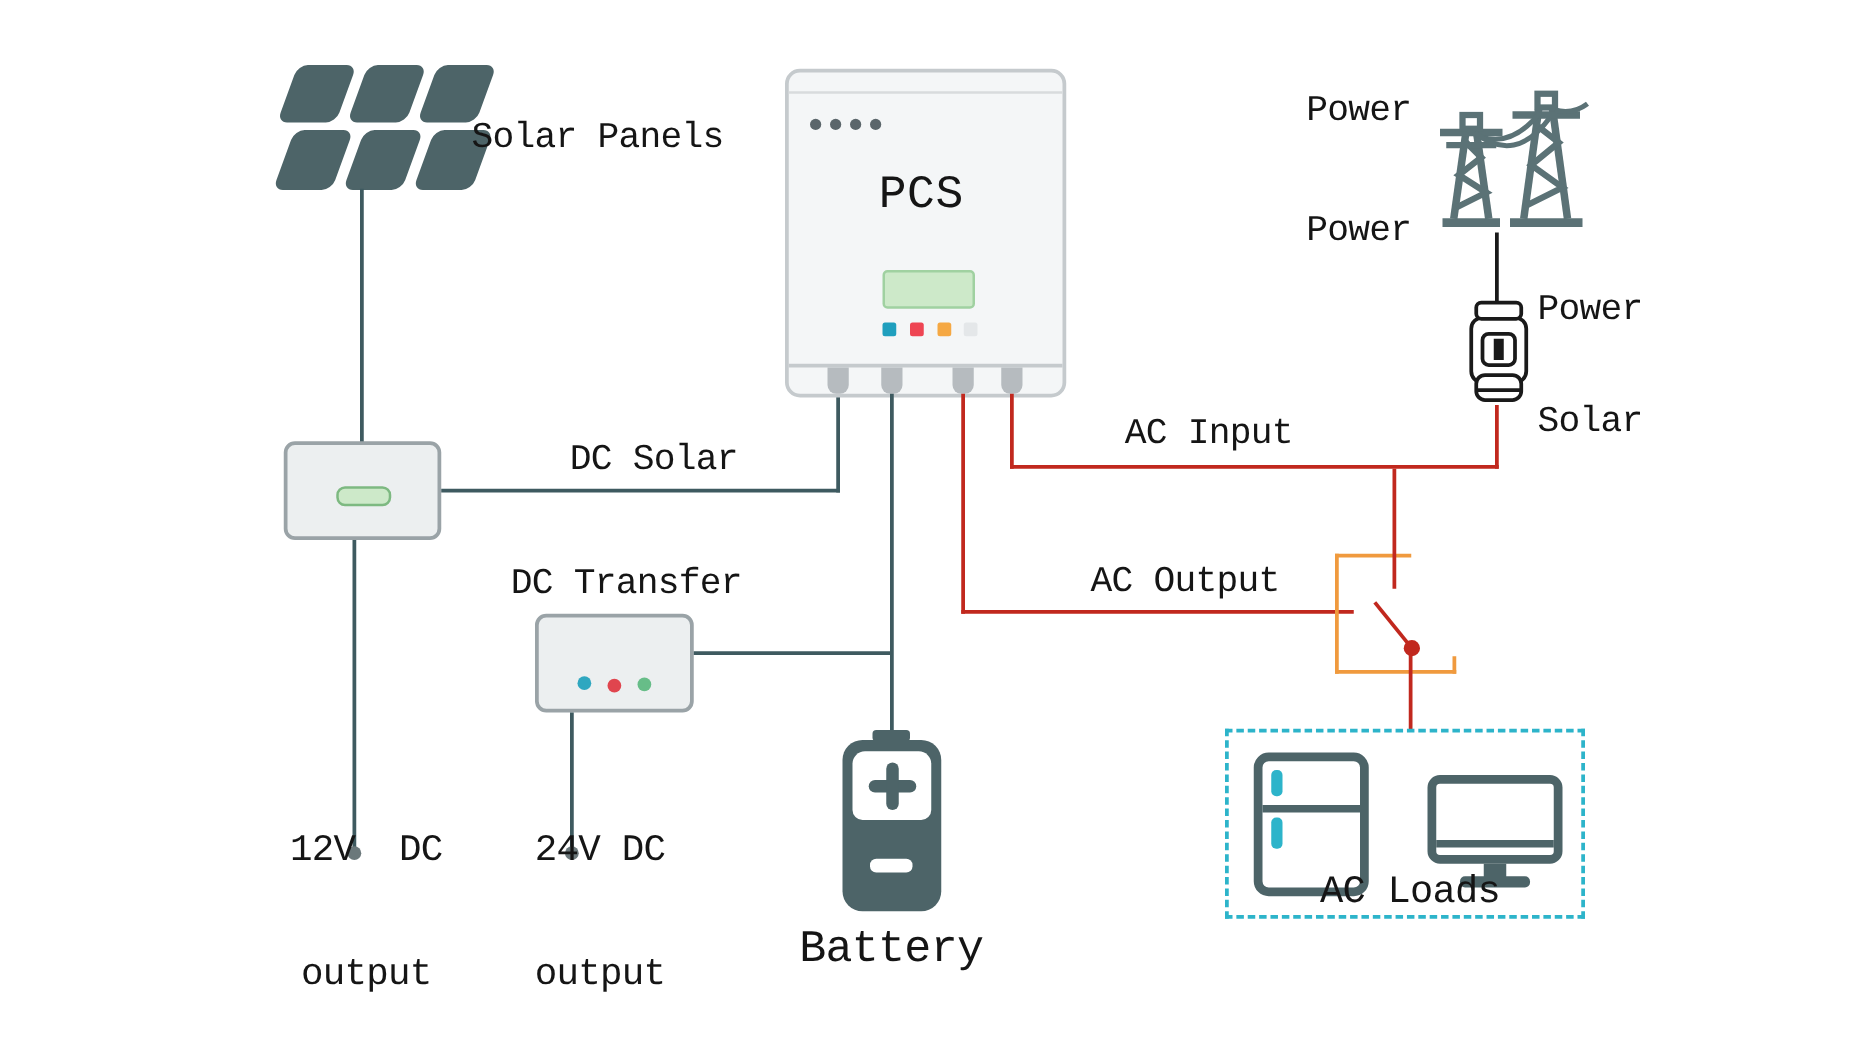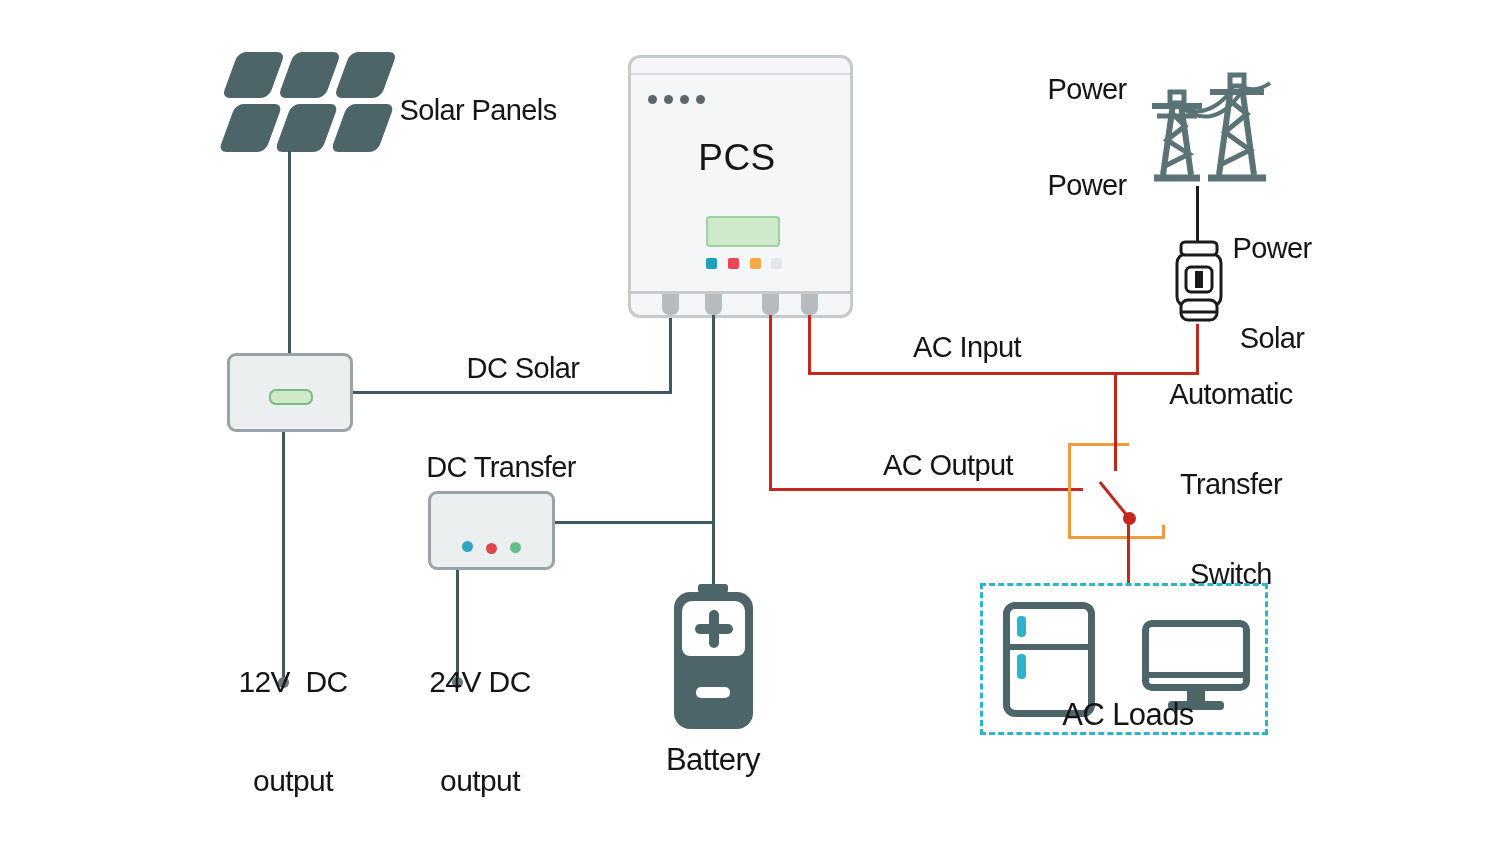--- a/index.html
+++ b/index.html
@@ -1,17 +1,17 @@
 <!DOCTYPE html>
 <html style="--wire-dc: #3e5a60; --wire-ac: #c1281e; --wire-grid: #1a1a1a; --ats-orange: #f09a3e; --loads-cyan: #2db4ca; --icon-slate: #4d6468; --tower-slate: #5b7276; --box-fill: #eceff0; --box-border: #9aa3a7; --pcs-fill: #f4f6f7; --pcs-border: #c5cacd; --screen-fill: #cde9c9; --screen-border: #a0d1a1; --pill-border: #7db981; --leg-gray: #b6bbbf; --terminal-dot: #6b787b; --pcs-dot: #5b666b; --ind-1: #1f9fbe; --ind-2: #ee4553; --ind-3: #f5a843; --ind-4: #e4e7e9; --conv-1: #2fa7c0; --conv-2: #e0454e; --conv-3: #67bd88; --handle-cyan: #2db4ca; --text: #151515;"><head>
 <meta charset="utf-8">
 <style>
   html,body{margin:0;padding:0;background:#ffffff;}
   #canvas{position:relative;width:1500px;height:843px;background:#ffffff;overflow:hidden;
-          font-family:Liberation Sans, sans-serif;color:var(--text);}
+          font-family:Liberation Mono, monospace;color:var(--text);}
   .abs{position:absolute;}
   .lbl{position:absolute;transform:translate(-50%,-50%);font-size:29px;letter-spacing:-0.6px;
        white-space:pre;color:var(--text);text-align:center;line-height:33px;}
   .lbl .ln{display:block;}
   .hline,.vline{position:absolute;}
   .dc{background:var(--wire-dc);}
   .ac{background:var(--wire-ac);}
   .gridw{background:var(--wire-grid);}
   .orange{background:var(--ats-orange);}
   
@@ -116,21 +116,21 @@
   <div class="vline ac" style="left:1196px;top:324px;width:3px;height:51px;"></div>
   <div class="lbl" style="left:967px;top:347px;">AC Input</div>
 
   <div class="abs slate" style="left:698px;top:584px;width:30px;height:9px;border-radius:3px;"></div>
   <div class="abs slate" style="left:674px;top:592px;width:79px;height:137px;border-radius:16px;">
     <div class="abs" style="left:8px;top:9px;width:63px;height:55px;background:#fff;border-radius:10px 10px 8px 8px;"></div>
     <div class="abs slate" style="left:21px;top:32px;width:38px;height:10px;border-radius:5px;"></div>
     <div class="abs slate" style="left:35px;top:18px;width:10px;height:38px;border-radius:5px;"></div>
     <div class="abs" style="left:22px;top:95px;width:34px;height:11px;background:#fff;border-radius:5px;"></div>
   </div>
-  <div class="lbl" style="left:713px;top:759px;font-size:31px;">Battery</div>
+  <div class="lbl" style="left:713px;top:759px;font-size:36px;">Battery</div>
 
   <svg class="abs" style="left:1150px;top:62px;" width="122" height="122" viewBox="0 0 122 122">
     <g stroke="var(--tower-slate)" fill="none">
 
       <line x1="4" y1="116" x2="50" y2="116" stroke-width="7"></line>
       <line x1="13" y1="113" x2="23" y2="42" stroke-width="6"></line>
       <line x1="41" y1="113" x2="31" y2="42" stroke-width="6"></line>
       <polyline points="15,104 39,92 17,78 35,64 21,50" stroke-width="5"></polyline>
       <line x1="2" y1="44" x2="52" y2="44" stroke-width="6"></line>
       <line x1="7" y1="54" x2="47" y2="54" stroke-width="5"></line>
@@ -171,25 +171,20 @@
   </div>
 
   <div class="hline orange" style="left:1068px;top:443px;width:61px;height:3px;"></div>
   <div class="vline orange" style="left:1068px;top:443px;width:3px;height:96px;"></div>
   <div class="hline orange" style="left:1068px;top:536px;width:97px;height:3px;"></div>
   <div class="vline orange" style="left:1162px;top:525px;width:3px;height:14px;"></div>
   <div class="vline ac" style="left:1114px;top:375px;width:3px;height:96px;"></div>
   <div class="hline ac" style="left:1101px;top:481px;width:46px;height:3px;transform:rotate(51deg);transform-origin:0 0;"></div>
   <div class="abs" style="left:1123px;top:512px;width:13px;height:13px;border-radius:50%;background:var(--wire-ac);"></div>
   <div class="vline ac" style="left:1127px;top:524px;width:3px;height:60px;"></div>
-  <div class="lbl" style="left:1231px;top:484px;line-height:30px;">
-    <span class="ln">Automatic</span>
-    <span class="ln">Transfer</span>
-    <span class="ln">Switch</span>
-  </div>
 
   <div class="dashedbox" style="left:980px;top:583px;width:288px;height:152px;"></div>
   <div class="fridge" style="left:1003px;top:602px;width:92px;height:115px;">
     <div class="abs slate" style="left:0;right:0;top:35px;height:6px;"></div>
     <div class="handle" style="left:7px;top:7px;width:9px;height:21px;"></div>
     <div class="handle" style="left:7px;top:45px;width:9px;height:25px;"></div>
   </div>
   <div class="monitor" style="left:1142px;top:620px;width:108px;height:71px;">
     <div class="abs slate" style="left:0;right:0;top:45px;height:6px;"></div>
   </div>

